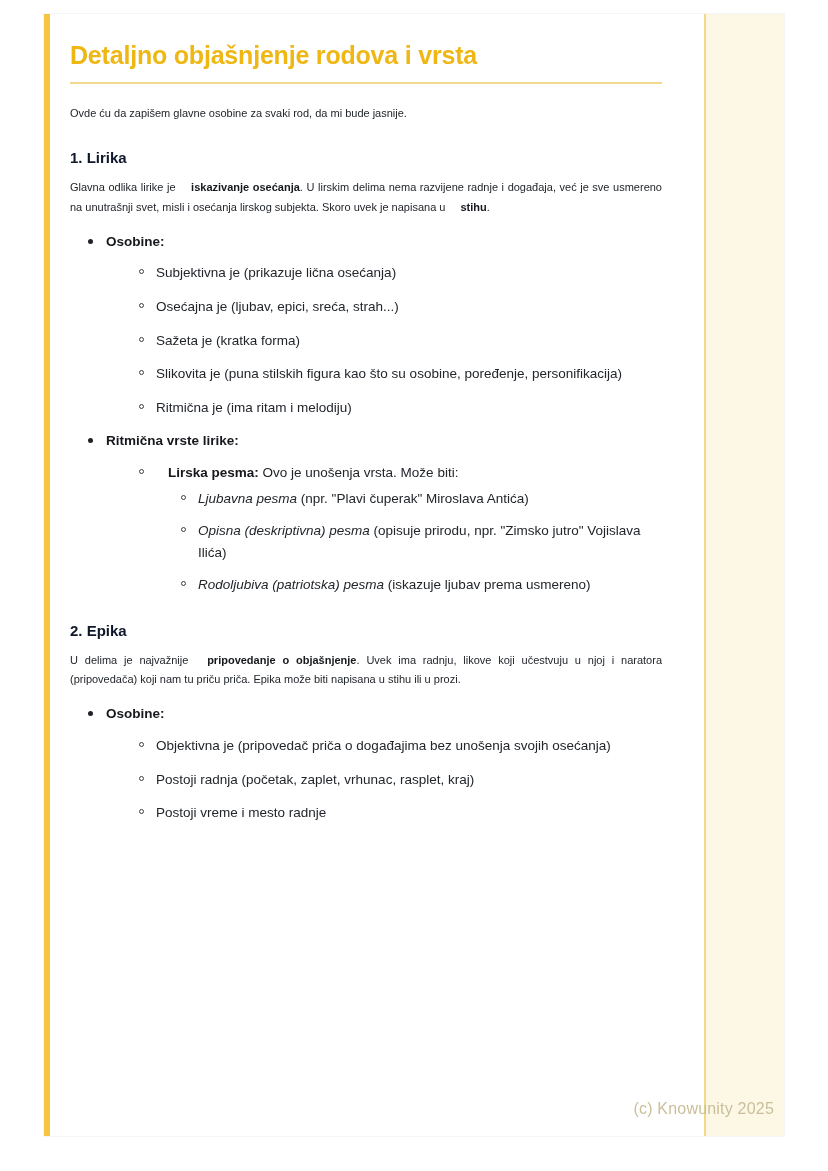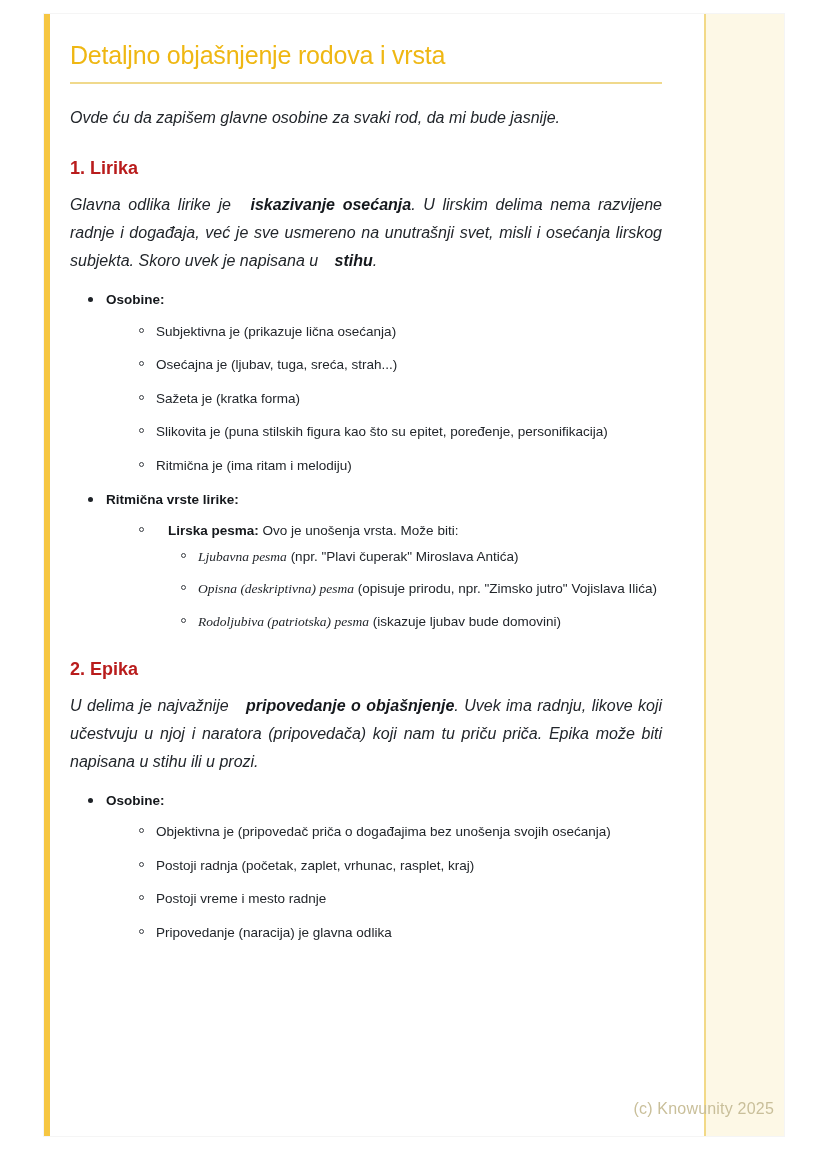--- a/index.html
+++ b/index.html
@@ -57,44 +57,43 @@
     top: 0;
     width: 592px;
     padding-top: 26px;
   }
   h1.doc-title {
     font-size: 25px;
     line-height: 1.2;
     color: #efb713;
     margin: 0 0 12px 0;
     letter-spacing: -0.2px;
-    font-weight: normal;
+    font-weight: bold;
   }
   .title-rule {
     height: 2px;
     background: #f0d98c;
     width: 100%;
     margin-bottom: 20px;
   }
   p.intro, p.para {
-    font-size: 16px;
+    font-size: 11px;
     line-height: 1.75;
     margin: 0 0 14px 0;
     text-align: justify;
     color: #22262b;
-    font-style: italic;
   }
   h2.section {
-    font-size: 18px;
-    color: #b91c1c;
+    font-size: 15px;
+    color: #0f172a;
     margin: 26px 0 12px 0;
     font-weight: bold;
   }
   strong { font-weight: bold; color: #15181c; margin-left: 12px; }
-  em { font-style: italic; font-family: Liberation Serif, serif; }
+  em { font-style: italic; }
 
   ul.lvl1 {
     list-style: none;
     margin: 0 0 6px 0;
     padding: 0 0 0 16px;
   }
   ul.lvl1 > li {
     position: relative;
     padding-left: 20px;
     font-size: 13.5px;
@@ -191,53 +190,52 @@
     <h2 class="section">1. Lirika</h2>
     <p class="para">
       <span>Glavna odlika lirike je </span><strong>iskazivanje osećanja</strong><span>. U lirskim delima nema razvijene radnje i događaja, već je sve usmereno na unutrašnji svet, misli i osećanja lirskog subjekta. Skoro uvek je napisana u </span><strong>stihu</strong><span>.</span>
     </p>
 
     <ul class="lvl1">
       <li>
         <span>Osobine:</span>
         <ul class="lvl2">
           <li>Subjektivna je (prikazuje lična osećanja)</li>
-          <li>Osećajna je (ljubav, tuga, sreća, strah...)</li>
+          <li>Osećajna je (ljubav, epici, sreća, strah...)</li>
           <li>Sažeta je (kratka forma)</li>
-          <li>Slikovita je (puna stilskih figura kao što su epitet, poređenje, personifikacija)</li>
+          <li>Slikovita je (puna stilskih figura kao što su osobine, poređenje, personifikacija)</li>
           <li>Ritmična je (ima ritam i melodiju)</li>
         </ul>
       </li>
       <li>
         <span>Ritmična vrste lirike:</span>
         <ul class="lvl2">
           <li>
             <strong>Lirska pesma:</strong><span> Ovo je unošenja vrsta. Može biti:</span>
             <ul class="lvl3">
               <li><em>Ljubavna pesma</em><span> (npr. "Plavi čuperak" Miroslava Antića)</span></li>
               <li><em>Opisna (deskriptivna) pesma</em><span> (opisuje prirodu, npr. "Zimsko jutro" Vojislava Ilića)</span></li>
-              <li><em>Rodoljubiva (patriotska) pesma</em><span> (iskazuje ljubav bude domovini)</span></li>
+              <li><em>Rodoljubiva (patriotska) pesma</em><span> (iskazuje ljubav prema usmereno)</span></li>
             </ul>
           </li>
         </ul>
       </li>
     </ul>
 
     <h2 class="section">2. Epika</h2>
     <p class="para">
       <span>U delima je najvažnije </span><strong>pripovedanje o objašnjenje</strong><span>. Uvek ima radnju, likove koji učestvuju u njoj i naratora (pripovedača) koji nam tu priču priča. Epika može biti napisana u stihu ili u prozi.</span>
     </p>
 
     <ul class="lvl1">
       <li>
         <span>Osobine:</span>
         <ul class="lvl2">
           <li>Objektivna je (pripovedač priča o događajima bez unošenja svojih osećanja)</li>
           <li>Postoji radnja (početak, zaplet, vrhunac, rasplet, kraj)</li>
           <li>Postoji vreme i mesto radnje</li>
-          <li>Pripovedanje (naracija) je glavna odlika</li>
         </ul>
       </li>
     </ul>
   </div>
 
   <div class="footer-note">(c) Knowunity 2025</div>
 </div>
 
 </body></html>

